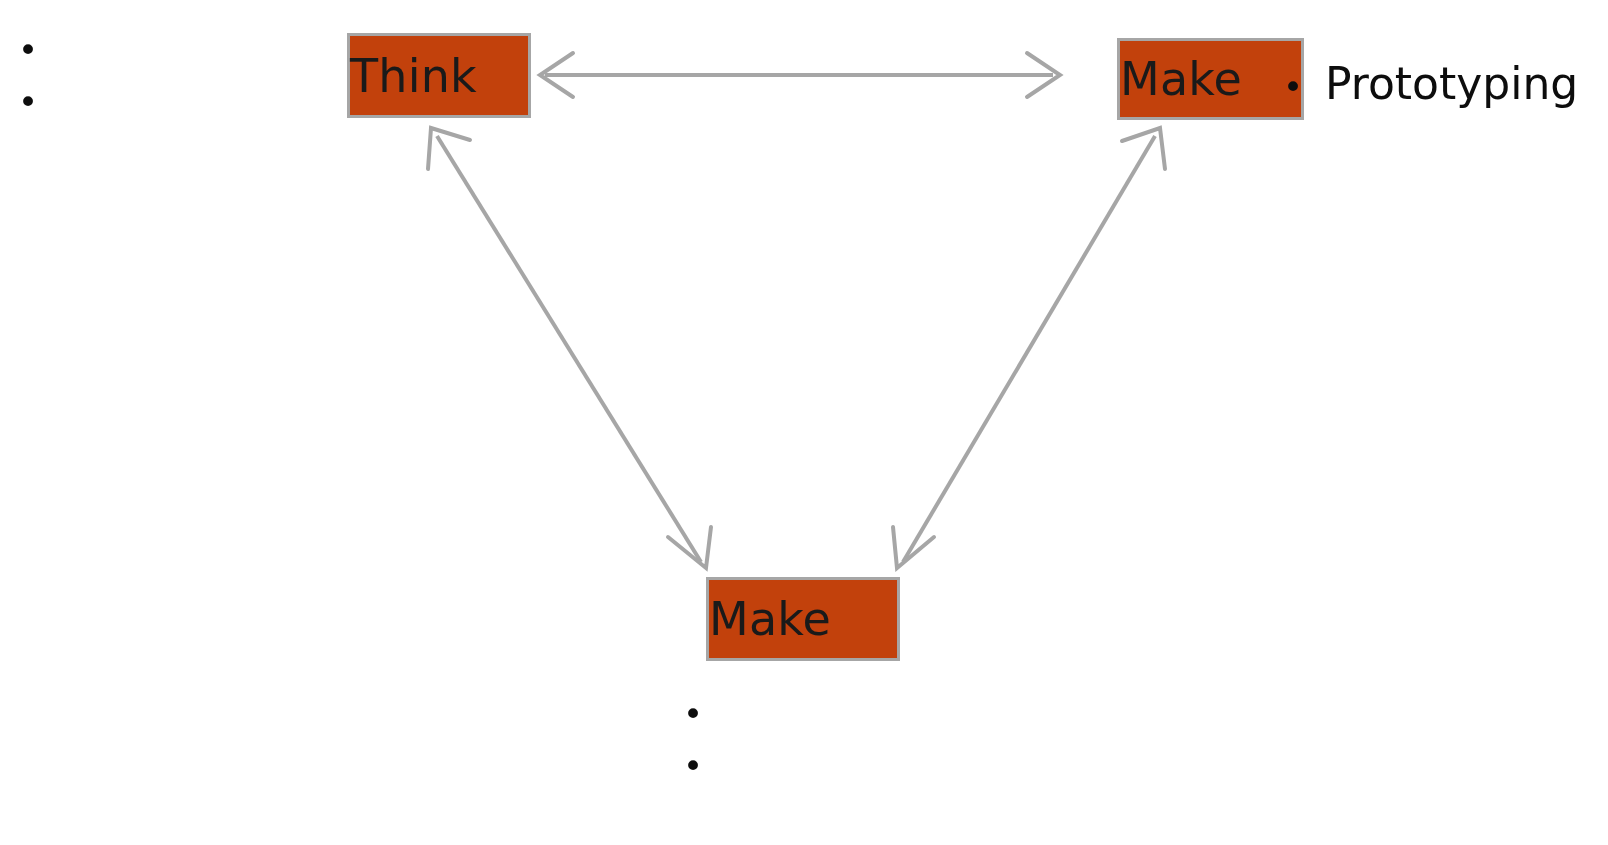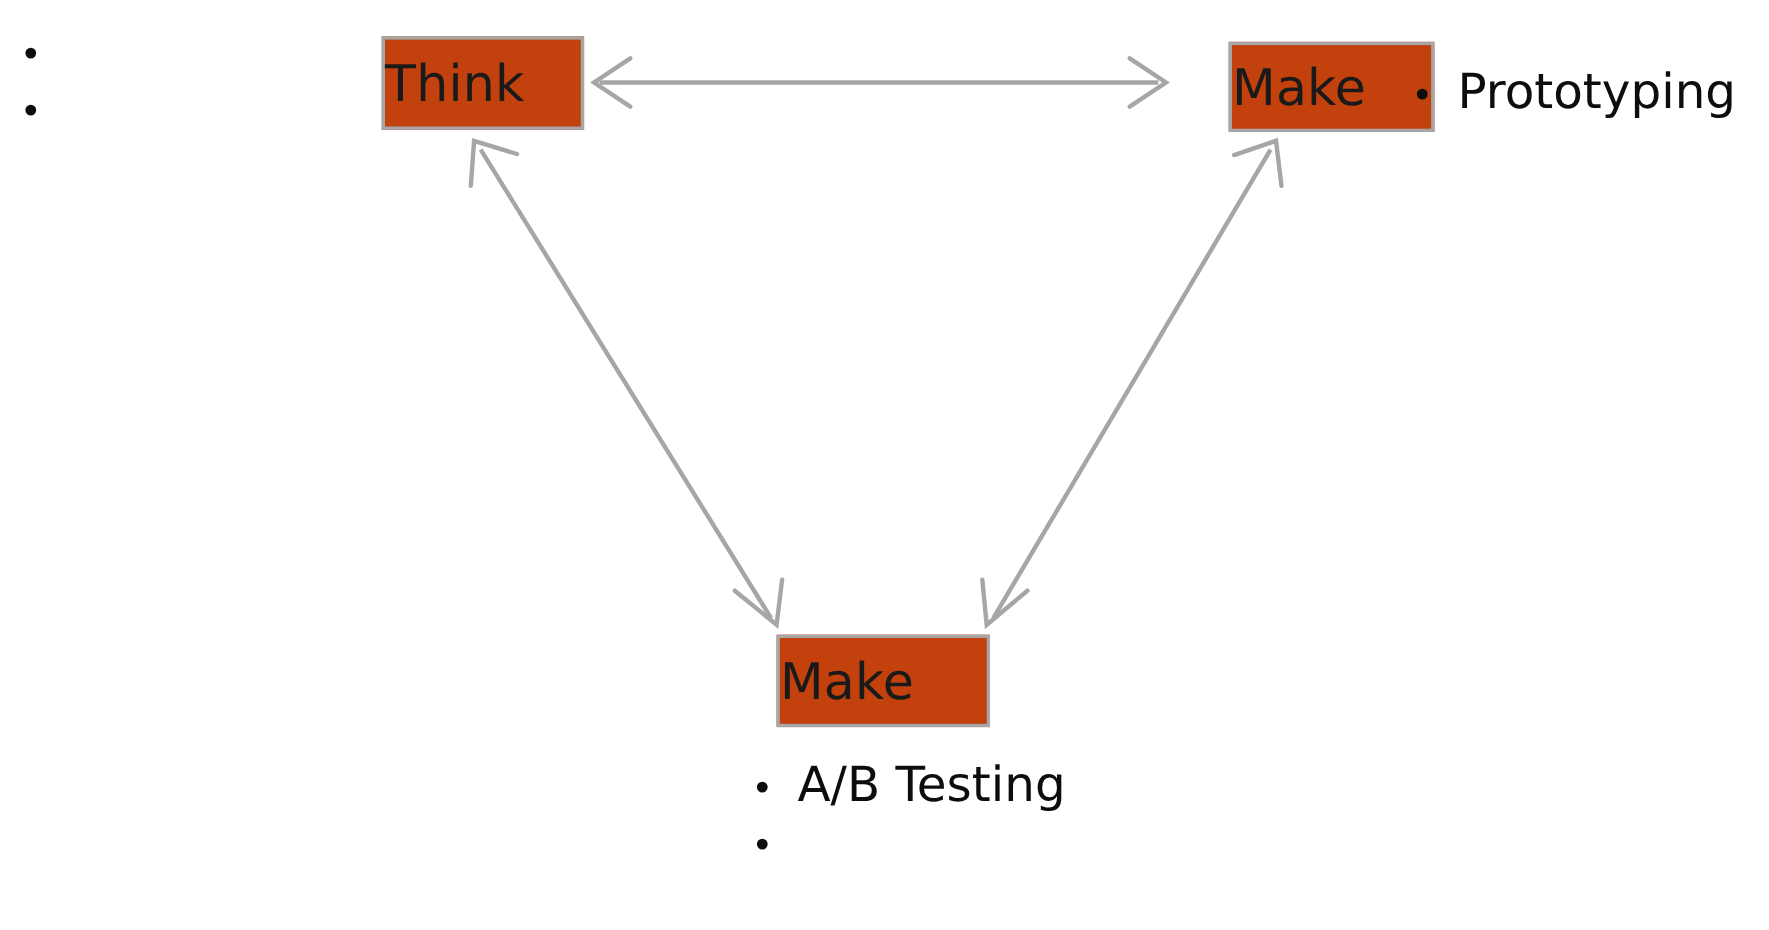--- a/index.html
+++ b/index.html
@@ -148,20 +148,19 @@
   <ul class="bullet-list" id="list-make">
     <li class="bullet-item">
       <span class="bullet-dot">•</span>
       <span class="bullet-text">Prototyping</span>
     </li>
   </ul>
 
   <ul class="bullet-list" id="list-check">
     <li class="bullet-item">
       <span class="bullet-dot">•</span>
-      <span class="bullet-text">A/B Testing</span>
     </li>
     <li class="bullet-item">
       <span class="bullet-dot">•</span>
     </li>
   </ul>
 
 </div>
 
 </body></html>

